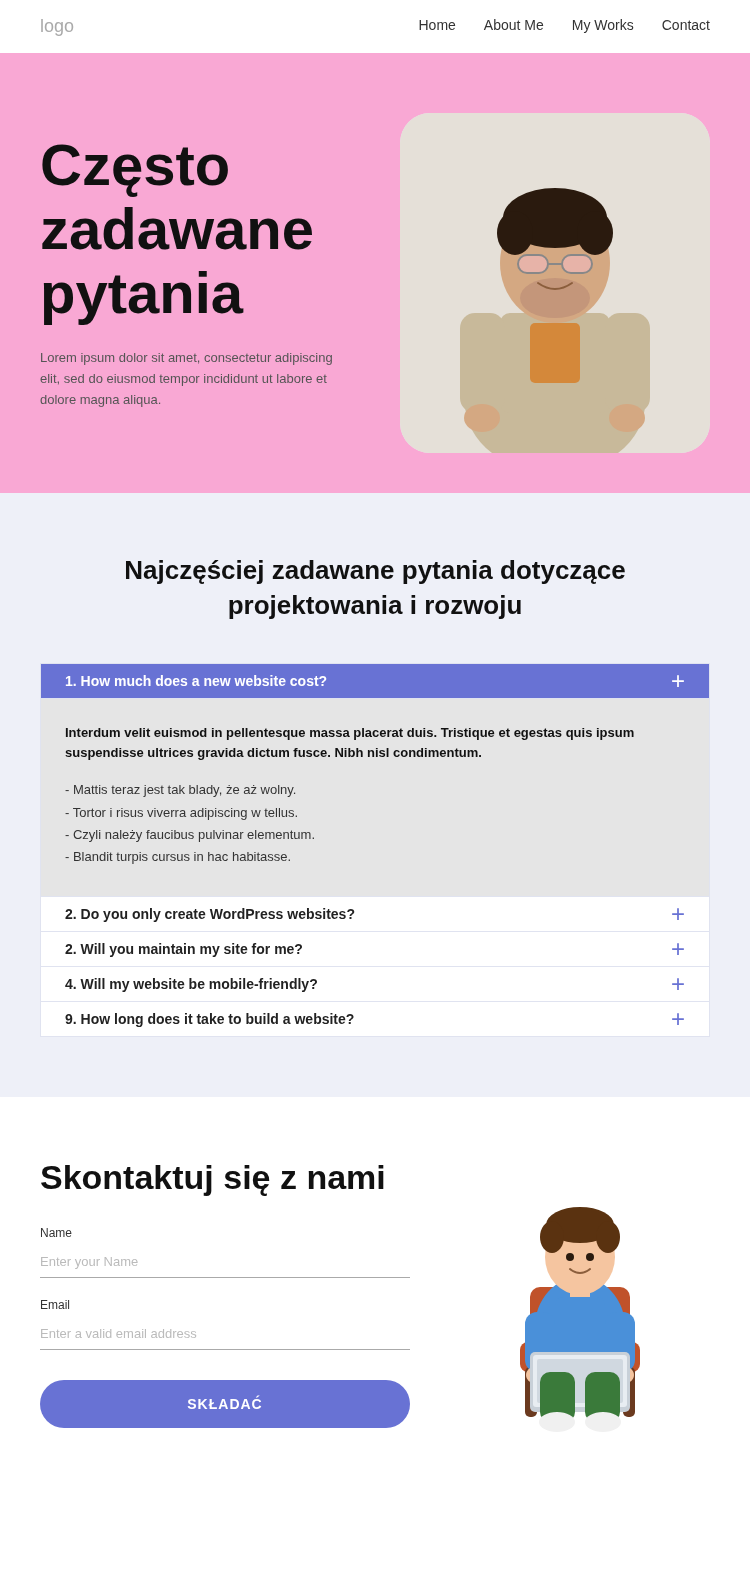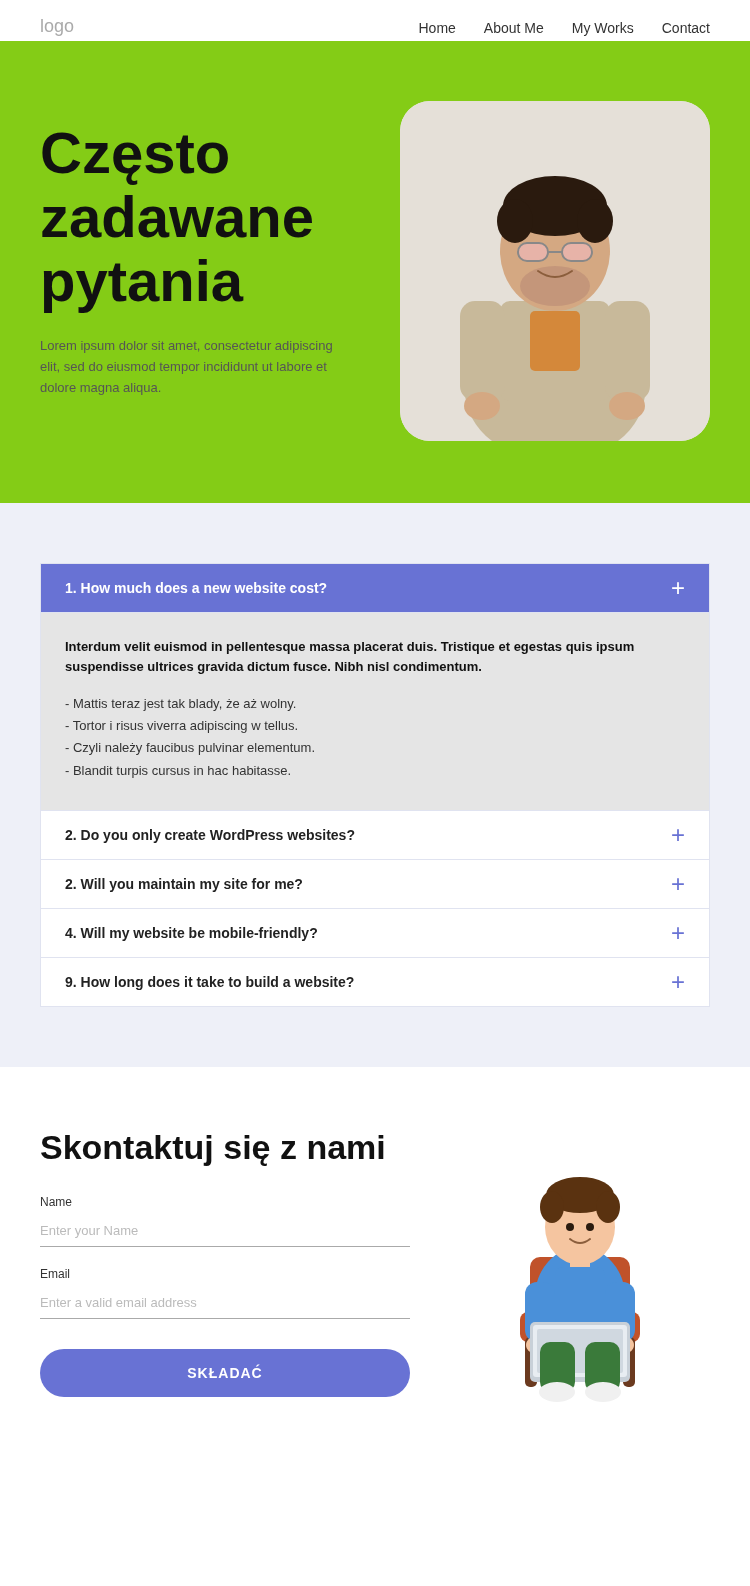--- a/index.html
+++ b/index.html
@@ -1,25 +1,24 @@
 <!DOCTYPE html>
 <html><head>
   <meta charset="utf-8">
   <style>
     * { margin: 0; padding: 0; box-sizing: border-box; }
     body { font-family: 'Arial', sans-serif; background: #fff; color: #222; width: 750px; }
 
     
     .navbar {
       display: flex;
-      align-items: flex-end;
+      align-items: flex-start;
       justify-content: space-between;
-      padding: 4px 40px;
+      padding: 16px 40px;
       background: #fff;
-      margin-top: 12px;
     }
     .navbar-logo {
       font-size: 18px;
       color: #aaa;
       font-weight: 400;
     }
     .navbar-links {
       display: flex;
       gap: 28px;
       list-style: none;
@@ -27,22 +26,22 @@
     .navbar-links li a {
       text-decoration: none;
       color: #333;
       font-size: 14px;
     }
 
     
     .hero {
       display: flex;
       align-items: flex-start;
-      padding: 60px 40px 62px 40px;
-      background: #84cc16;
+      padding: 60px 40px 40px 40px;
+      background: #f9a8d4;
       gap: 38px;
     }
     .hero-text {
       flex: 1;
       padding-top: 20px;
     }
     .hero-text h1 {
       font-size: 58px;
       font-weight: 900;
       line-height: 1.1;
@@ -112,21 +111,21 @@
     }
 
     .faq-item.active {
       background: #6872d4;
     }
 
     .faq-question {
       display: flex;
       align-items: center;
       justify-content: space-between;
-      padding: 12px 24px;
+      padding: 5px 24px;
       cursor: pointer;
     }
 
     .faq-item.active .faq-question-text {
       color: #fff;
       font-weight: 600;
       font-size: 14px;
     }
     .faq-question-text {
       font-size: 14px;
@@ -293,20 +292,21 @@
       <rect x="60" y="200" width="45" height="100" rx="15" fill="#c8b99a"></rect>
       <rect x="205" y="200" width="45" height="100" rx="15" fill="#c8b99a"></rect>
 
       <ellipse cx="82" cy="305" rx="18" ry="14" fill="#d4a882"></ellipse>
       <ellipse cx="227" cy="305" rx="18" ry="14" fill="#d4a882"></ellipse>
     </svg>
   </div>
 </section>
 
 <section class="faq-section">
+  <h2>Najczęściej zadawane pytania dotyczące projektowania i rozwoju</h2>
 
   <div class="faq-list">
 
     <div class="faq-item active">
       <div class="faq-question">
         <span class="faq-question-text">1. How much does a new website cost?</span>
         <span class="faq-plus">+</span>
       </div>
       <div class="faq-answer">
         <p>Interdum velit euismod in pellentesque massa placerat duis. Tristique et egestas quis ipsum suspendisse ultrices gravida dictum fusce. Nibh nisl condimentum.</p>

